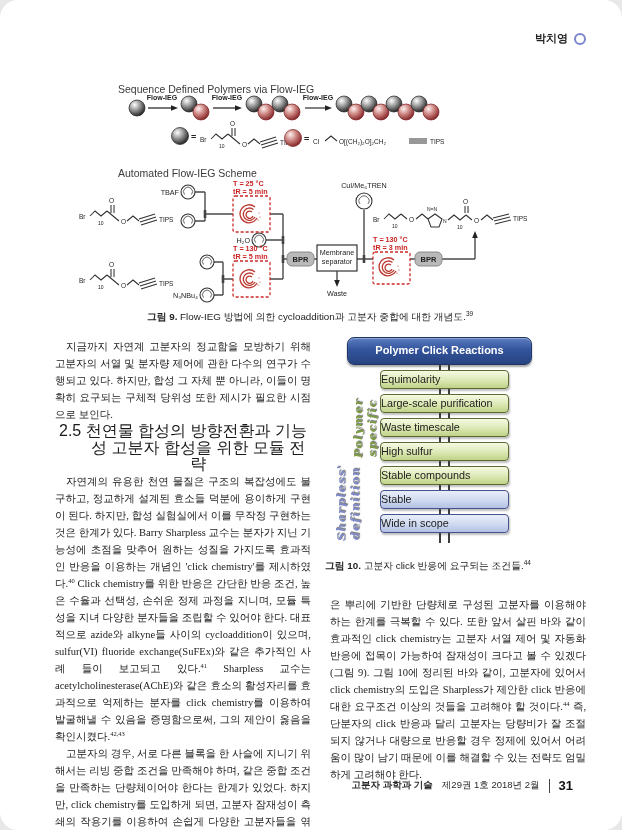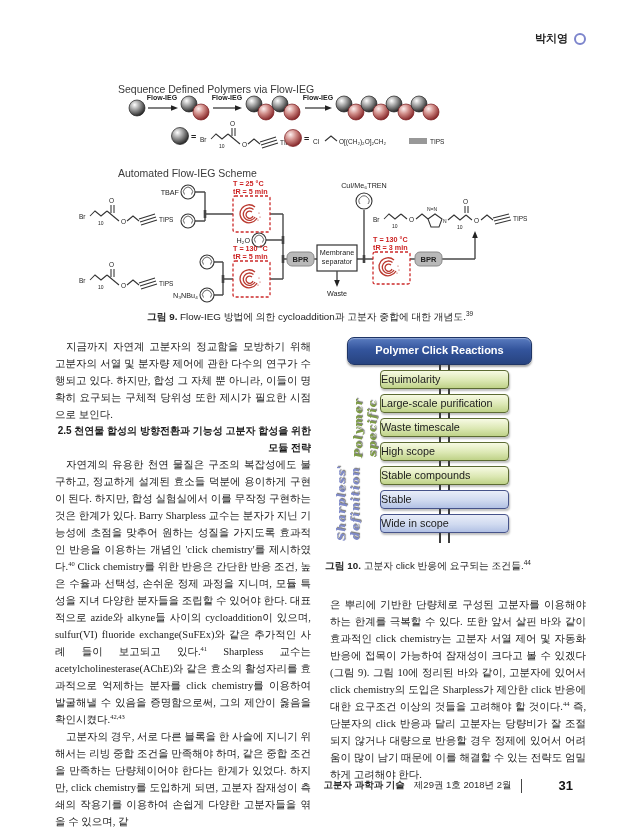--- a/index.html
+++ b/index.html
@@ -1,17 +1,17 @@
 <!DOCTYPE html>
 <html><head>
 <meta charset="utf-8">
 <style>
   html,body{margin:0;padding:0;background:#e8e8e8;}
   .page{position:relative;width:622px;height:830px;background:#ffffff;overflow:hidden;
-        font-family:"Liberation Serif",serif;color:#1a1a1a;}
+        font-family:"Liberation Serif",serif;color:#1a1a1a;border-radius:18px;}
   
   .author-line{position:absolute;top:31px;right:36px;display:flex;align-items:center;gap:6px;}
   .author-name{font-family:"Liberation Sans",sans-serif;font-weight:bold;font-size:11px;color:#222;}
   .author-icon{width:8px;height:8px;border:2.5px solid #7d85cc;border-radius:50%;}
   
   .fig9{position:absolute;left:55px;top:82px;width:510px;}
   .fig9 svg{display:block;}
   .figtitle{font-family:"Liberation Sans",sans-serif;font-size:10.5px;fill:#3a3a3a;}
   .flowlbl{font-family:"Liberation Sans",sans-serif;font-size:7px;font-weight:bold;fill:#222;text-anchor:middle;}
   .label{font-family:"Liberation Sans",sans-serif;font-size:7.2px;fill:#222;}
@@ -36,22 +36,22 @@
   .sphere-r{stroke:#7a1b1e;stroke-width:0.7;}
   .caption{margin-top:3px;text-align:center;font-family:"Liberation Sans",sans-serif;font-size:9.8px;color:#222;}
   .caption b{font-weight:bold;}
   sup{font-size:6.5px;vertical-align:super;line-height:0;}
   
   .col{position:absolute;width:256px;font-size:10.5px;line-height:17px;text-align:justify;}
   .leftcol{left:55px;top:338px;}
   .rightcol{left:330px;top:596px;}
   .col p{margin:0;}
   .indent{text-indent:1.05em;}
-  .sect-heading{font-family:"Liberation Sans",sans-serif;font-weight:bold;font-size:10px;line-height:16.5px;
-        margin:11px 0 6px 0;text-indent:-1.9em;padding-left:1.9em;text-align:right;}
+  .sect-heading{font-family:"Liberation Sans",sans-serif;font-weight:normal;font-size:16px;line-height:16.5px;
+        margin:11px 0 6px 0;text-indent:-1.9em;padding-left:1.9em;text-align:center;}
   
   .fig10{position:absolute;left:334px;top:337px;width:230px;height:240px;}
   .f10-header{margin-left:13px;width:183px;height:26px;border-radius:7px;
         background:linear-gradient(180deg,#5a7cc0 0%,#33549c 45%,#27437f 100%);
         border:1px solid #1f3566;color:#fff;font-family:"Liberation Sans",sans-serif;
         font-weight:bold;font-size:11px;line-height:25px;text-align:center;
         box-shadow:0 2px 2px rgba(0,0,0,.35), inset 0 1px 1px rgba(255,255,255,.35);}
   .f10-rows{margin-left:46px;width:129px;}
   .f10-conn{width:7px;height:5px;margin:0 auto;border-left:2px solid #3c3c3c;border-right:2px solid #3c3c3c;}
   .f10-box{height:17px;border-radius:4px;text-align:left;font-family:"Liberation Sans",sans-serif;
@@ -64,21 +64,21 @@
   .vgreen{left:17px;top:36px;height:110px;color:#7d9b45;text-shadow:1px 1px 1px #777;}
   .vblue{left:0px;top:96px;height:140px;color:#7f8ac8;text-shadow:1px 1px 1px #777;}
   .cap10{position:absolute;left:325px;top:560px;width:250px;font-family:"Liberation Sans",sans-serif;
         font-size:9.8px;color:#222;text-align:left;}
   
   .footer{position:absolute;top:778px;left:0;right:49px;display:flex;justify-content:flex-end;
         align-items:center;gap:9px;font-family:"Liberation Sans",sans-serif;}
   .footer .journal{font-size:9.5px;font-weight:bold;color:#2a2a2a;}
   .footer .issue{font-size:9.5px;color:#2a2a2a;}
   .footer .divider{width:1px;height:14px;background:#444;}
-  .footer .pageno{font-size:13px;font-weight:bold;color:#111;margin-left:28px;}
+  .footer .pageno{font-size:13px;font-weight:bold;color:#111;}
 </style>
 </head>
 <body>
 
 <div class="page">
 
   <div class="author-line">
     <span class="author-name">박치영</span>
     <span class="author-icon"></span>
   </div>
@@ -276,21 +276,21 @@
     <div class="vlabel vgreen">Polymer specific</div>
     <div class="vlabel vblue">Sharpless' definition</div>
     <div class="f10-rows">
       <div class="f10-conn"></div>
       <div class="f10-box f10-green">Equimolarity</div>
       <div class="f10-conn"></div>
       <div class="f10-box f10-green">Large-scale purification</div>
       <div class="f10-conn"></div>
       <div class="f10-box f10-green">Waste timescale</div>
       <div class="f10-conn"></div>
-      <div class="f10-box f10-green">High scope</div>
+      <div class="f10-box f10-green">High sulfur</div>
       <div class="f10-conn"></div>
       <div class="f10-box f10-green">Stable compounds</div>
       <div class="f10-conn"></div>
       <div class="f10-box f10-blue">Stable</div>
       <div class="f10-conn"></div>
       <div class="f10-box f10-blue">Wide in scope</div>
       <div class="f10-conn"></div>
       <div class="f10-conn"></div>
     </div>
   </div>

